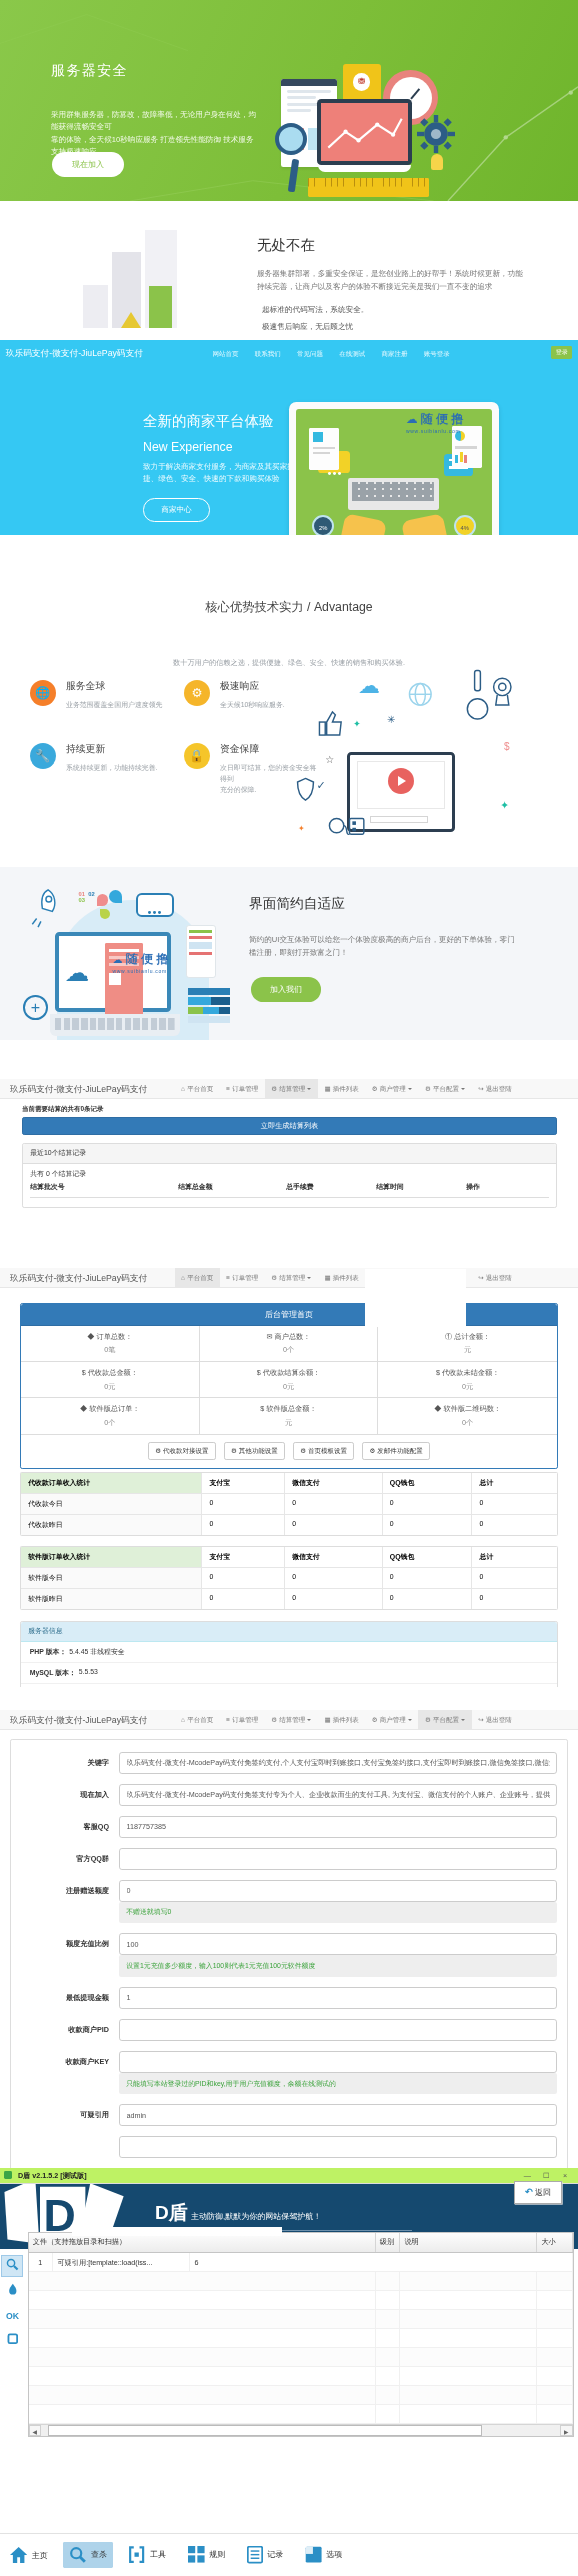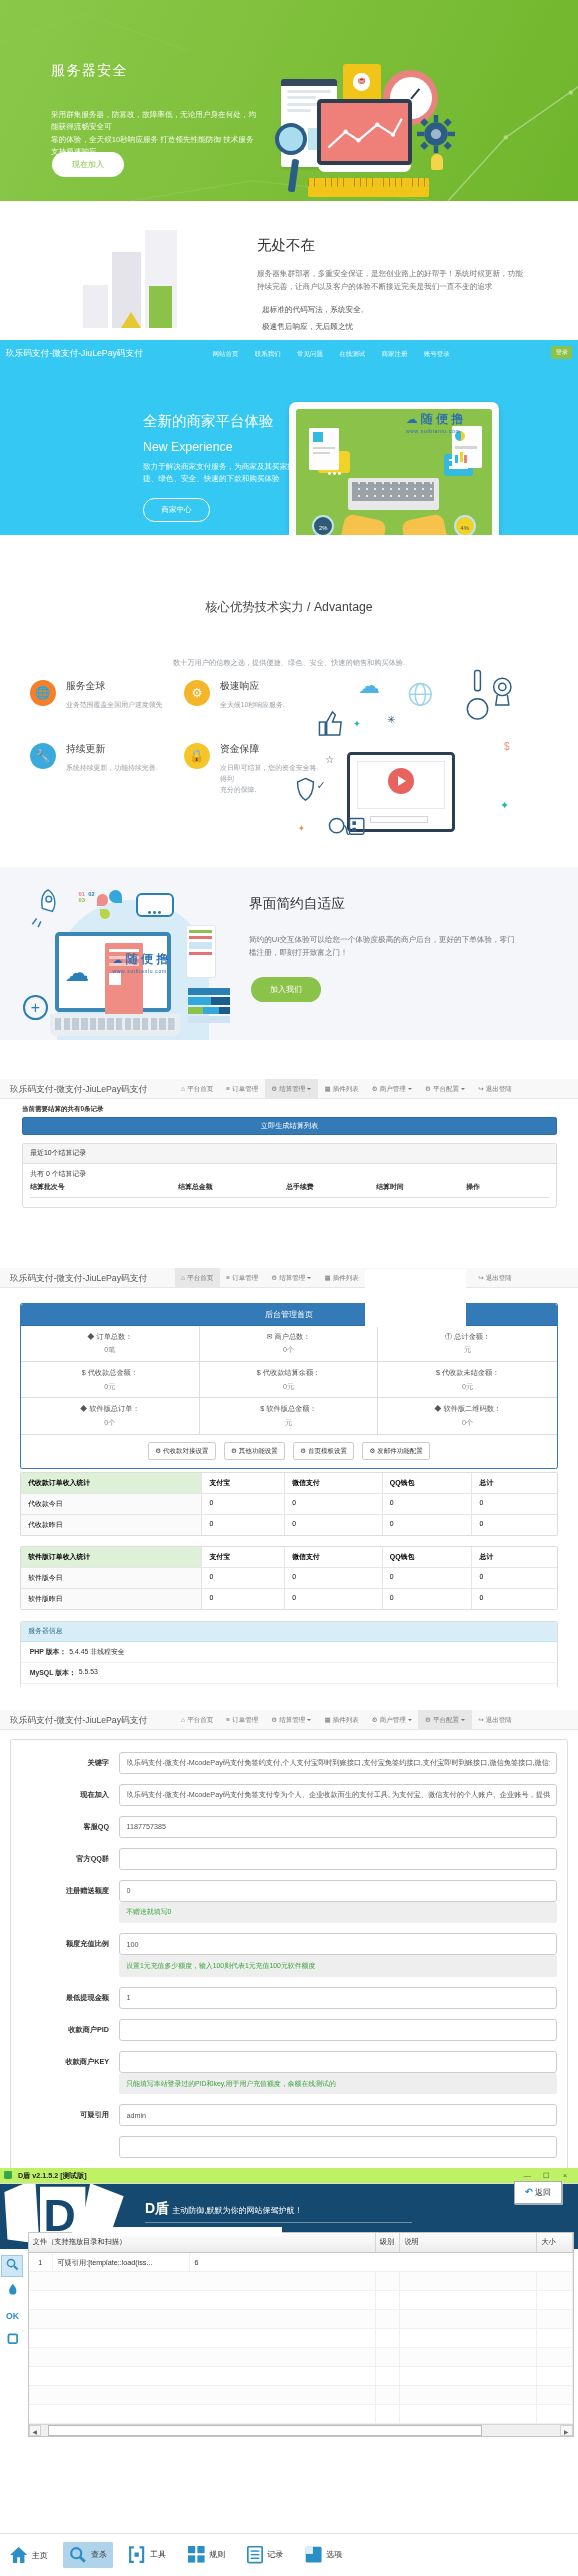--- a/index.html
+++ b/index.html
@@ -613,21 +613,21 @@
       <span class="wctl">—</span>
     </div>
     <div id="dbanner">
       <svg class="abs" style="left:0;top:-2.9px;" width="134" height="72" viewBox="0 0 185 100">
         <polygon points="10,12 55,0 48,90 5,78" fill="#fff" transform="rotate(-8 30 45)"></polygon>
         <polygon points="120,5 168,18 150,95 112,82" fill="#fff" transform="rotate(6 140 50)"></polygon>
         <polygon points="55,8 118,8 118,92 55,92" fill="#fff"></polygon>
         <text x="60" y="70" font-size="62" font-weight="bold" fill="#15496f" font-family="Liberation Sans,sans-serif">D</text>
       </svg>
       <div class="abs" style="left:145px;top:16px;">
-        <span style="color:#fff;font-size:14px;font-weight:bold;">D盾</span>
+        <span style="color:#fff;font-size:19px;font-weight:bold;margin-left:10px;">D盾</span>
         <span class="slog">主动防御,默默为你的网站保驾护航！</span>
         <div style="width:267px;border-bottom:0.7px solid #6c8fab;margin-top:4.3px;"></div>
         <div class="durl" style="margin-top:4.3px;">http://www.d99net.net</div>
       </div>
     </div>
 
     <div class="abs" style="left:0;top:84px;width:26px;">
       <div class="railbtn active">
         <svg width="13" height="13" viewBox="0 0 18 18">
             <circle cx="7" cy="7" r="5" stroke="#2b8fc6" fill="none" stroke-width="2"></circle>

